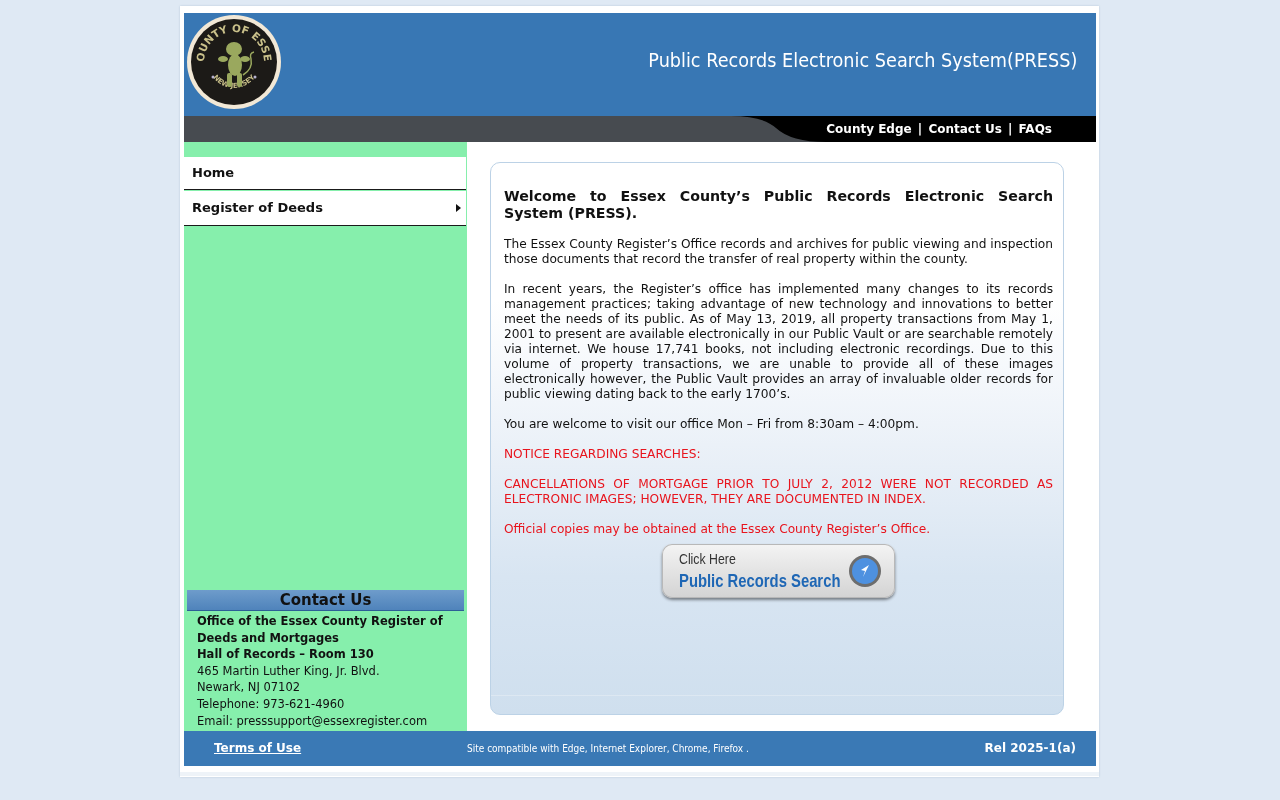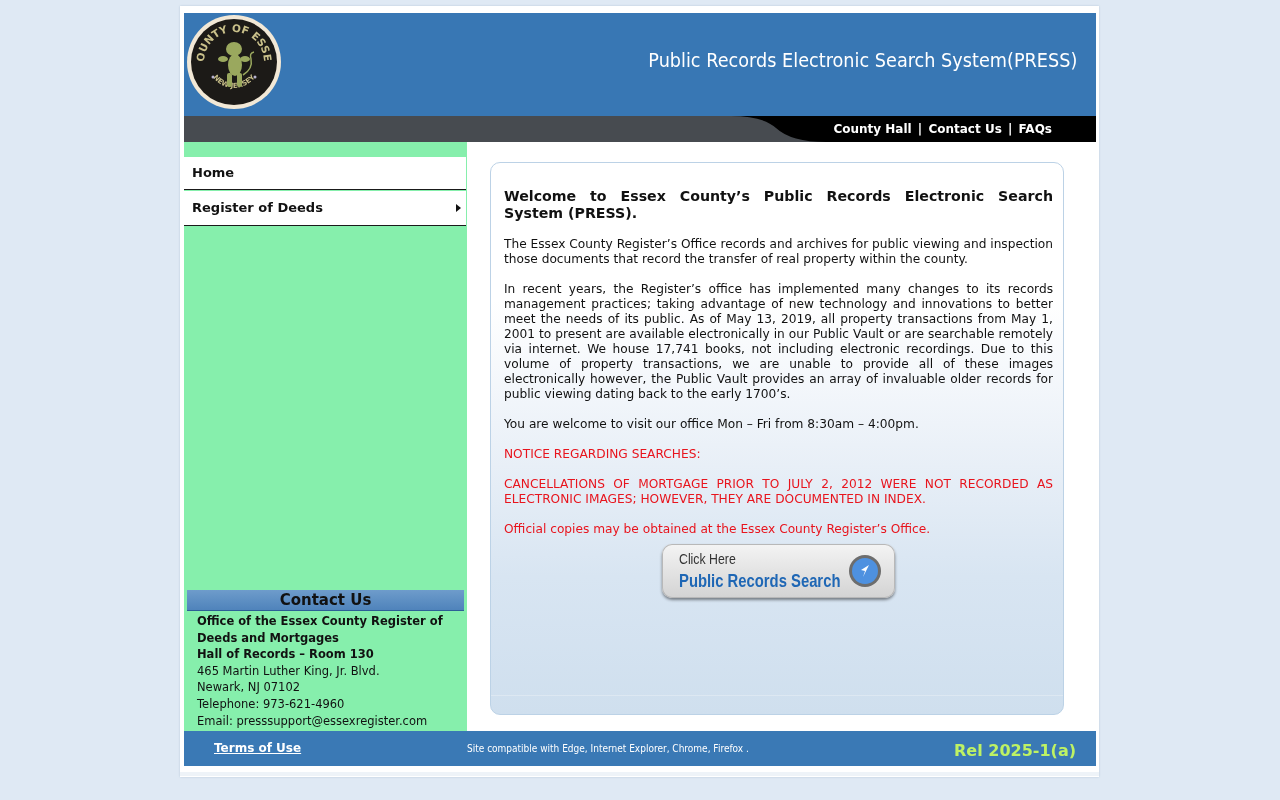--- a/index.html
+++ b/index.html
@@ -135,21 +135,21 @@
     }
     .footer .terms {
       position: absolute; left: 30px; top: 10px; font-size: 12px; font-weight: bold; color: #fff;
       text-decoration: underline; cursor: pointer;
     }
     .footer .compat {
       position: absolute; left: 283px; top: 12px; font-size: 10px; color: #fff;
       transform: scaleX(0.9); transform-origin: left center; white-space: nowrap;
     }
     .footer .rel {
-      position: absolute; right: 20px; top: 10px; font-size: 16px; font-weight: bold; color: #bef264;
+      position: absolute; right: 20px; top: 10px; font-size: 12px; font-weight: bold; color: #ffffff;
     }
     .under-line {
       position: absolute; left: 180px; top: 772px; width: 919px; height: 4px; background: #eef3f8;
     }
   </style>
 </head>
 <body>
 
 <div class="page-frame">
   <div class="page-frame-inner">
@@ -184,21 +184,21 @@
         </div>
       </div>
       <div class="header-title">Public Records Electronic Search System(PRESS)</div>
     </div>
 
     <div class="topnav">
       <svg class="topnav-black" width="365" height="26" viewBox="0 0 365 26">
         <path d="M 0 0 L 365 0 L 365 26 L 95 26 Q 60 26 45 12 Q 32 0 0 0 Z" fill="#000"></path>
       </svg>
       <div class="topnav-links">
-        <a href="#">County Hall</a>
+        <a href="#">County Edge</a>
         <span class="sep">|</span>
         <a href="#">Contact Us</a>
         <span class="sep">|</span>
         <a href="#">FAQs</a>
       </div>
     </div>
 
     <div class="sidebar">
       <div class="menu">
         <div class="menu-item">

